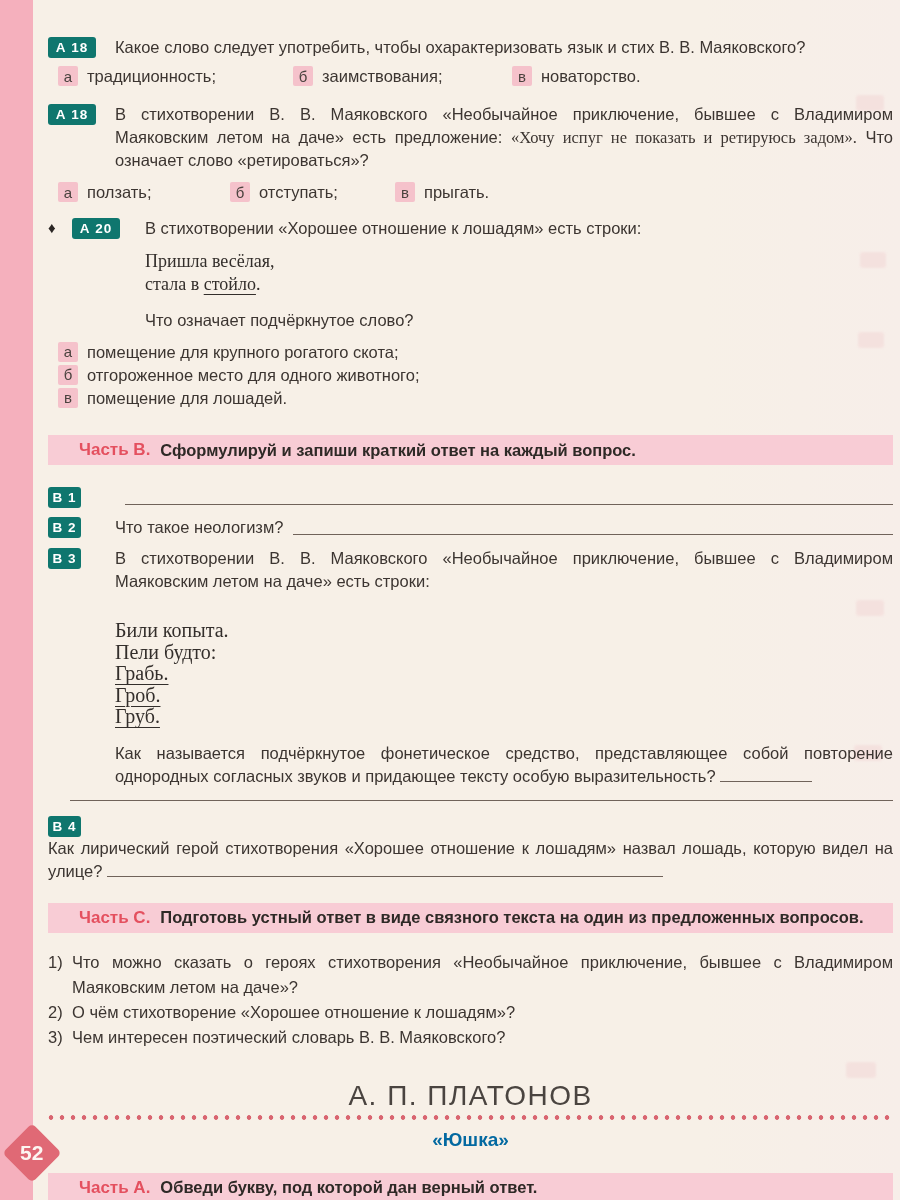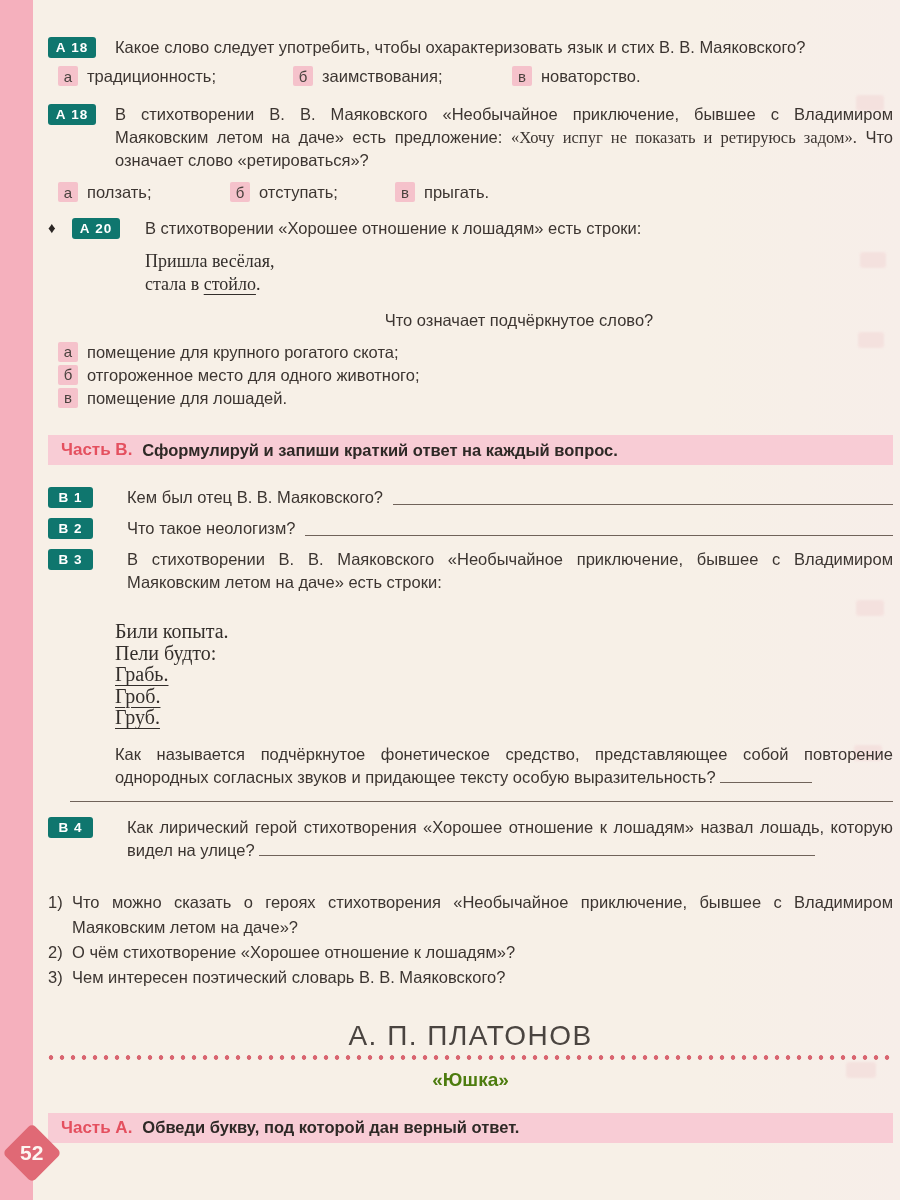--- a/index.html
+++ b/index.html
@@ -26,21 +26,21 @@
   .content {
     position: absolute; left: 48px; top: 0; width: 845px; padding-top: 36px;
   }
   .row { display: flex; align-items: flex-start; }
   .qbadge {
     flex: 0 0 auto; width: 48px; height: 21px; margin-right: 19px; margin-top: 1px;
     background: #0f766e; color: #fff; font-weight: bold; font-size: 13.5px;
     display: flex; align-items: center; justify-content: center;
     border-radius: 3px; letter-spacing: 1px;
   }
-  .bbadge { width: 45px; margin-right: 34px; }
+  .bbadge { width: 33px; margin-right: 34px; }
   .marker { flex: 0 0 auto; width: 16px; margin-top: 2px; margin-right: 8px;
             font-size: 15px; color: #2b2624; }
   .with-marker .qbadge { margin-right: 25px; }
   .qtext { flex: 1 1 auto; font-size: 16.5px; line-height: 23px; text-align: justify; }
   .nowrap { white-space: nowrap; }
   .serif { font-family: "Liberation Serif", serif; }
   .poem {
     margin-left: 97px; font-family: "Liberation Serif", serif;
     font-size: 18px; line-height: 23px; color: #332e2b;
   }
@@ -52,21 +52,21 @@
   .opt { display: flex; align-items: flex-start; }
   .opt-letter {
     flex: 0 0 auto; width: 20px; height: 20px; margin-right: 9px; margin-top: 1px;
     background: #f5c2cb; color: #4a423e; font-size: 15px;
     display: flex; align-items: center; justify-content: center; border-radius: 2px;
   }
   .opts-stack { padding-left: 10px; margin: 9px 0 26px 0; }
   .opts-stack .opt { margin-bottom: 1px; font-size: 16.5px; line-height: 22px; }
   .banner {
     background: #f8ccd5; height: 30px; display: flex; align-items: center;
-    padding-left: 13px; margin-bottom: 21px; font-size: 16.5px;
+    padding-left: 31px; margin-bottom: 21px; font-size: 16.5px;
   }
   .banner .part { color: #e4505f; font-weight: bold; margin-right: 10px; font-size: 17px; }
   .banner .instr { font-weight: bold; color: #2e2926; }
   .fill-line { flex: 1 1 auto; border-bottom: 1.6px solid #70635a;
                height: 19px; margin-left: 10px; }
   .short-fill { display: inline-block; width: 92px; border-bottom: 1.6px solid #70635a;
                 height: 14px; }
   .long-fill { display: inline-block; width: 556px; border-bottom: 1.6px solid #70635a;
                height: 14px; }
   .hr-full { border-bottom: 1.6px solid #70635a; margin: 12px 0 14px 22px; }
@@ -76,26 +76,26 @@
   .clist .ctext { flex: 1 1 auto; text-align: justify; }
   .author-head {
     text-align: center; font-size: 28px; letter-spacing: 1.5px; color: #4a4440;
     margin-top: 30px; margin-bottom: 2px;
   }
   .dotted-rule {
     height: 7px; margin: 2px 0 8px 0;
     background-image: radial-gradient(circle at 3px 3.5px, #d96570 2px, rgba(0,0,0,0) 2.6px);
     background-size: 11px 7px; background-repeat: repeat-x;
   }
-  .work-head { text-align: center; font-size: 19px; font-weight: bold; color: #4d7c0f;
+  .work-head { text-align: center; font-size: 19px; font-weight: bold; color: #0369a1;
                margin-bottom: 22px; }
-  .mb6 { margin-bottom: 6px; } .mb8 { margin-bottom: 8px; } .mb24 { margin-bottom: 28px; }
+  .mb6 { margin-bottom: 6px; } .mb8 { margin-bottom: 8px; } .mb24 { margin-bottom: 20px; flex-direction: column; }
   .poem-a20 { margin-top: 10px; margin-bottom: 13px; }
   .poem-b3 { margin-top: 27px; margin-bottom: 14px; font-size: 20px; line-height: 21.5px; }
-  .q-indent { margin-left: 97px; font-size: 16.5px; line-height: 23px; text-align: center; }
+  .q-indent { margin-left: 97px; font-size: 16.5px; line-height: 23px; }
   .ghost { position: absolute; background: #eba8b2; opacity: 0.18; border-radius: 3px;
            filter: blur(1px); }
 </style>
 </head>
 <body>
 
 <div class="left-band"></div>
 
 <div class="ghost" style="left:856px;top:95px;width:28px;height:16px"></div>
 <div class="ghost" style="left:860px;top:252px;width:26px;height:16px"></div>
@@ -169,21 +169,20 @@
     </div>
   </div>
 
   <div class="banner">
     <span class="part">Часть В.</span>
     <span class="instr">Сформулируй и запиши краткий ответ на каждый вопрос.</span>
   </div>
 
   <div class="row mb8">
     <span class="qbadge bbadge">В 1</span>
-    <span class="qtext nowrap" style="flex:0 0 auto">Кем был отец В. В. Маяковского?</span>
     <span class="fill-line"></span>
   </div>
 
   <div class="row mb8">
     <span class="qbadge bbadge">В 2</span>
     <span class="qtext nowrap" style="flex:0 0 auto">Что такое неологизм?</span>
     <span class="fill-line"></span>
   </div>
 
   <div class="row">
@@ -198,20 +197,24 @@
     <span class="pline u">Груб.</span>
   </div>
   <div style="margin-left:67px" class="qtext"><span>Как называется подчёркнутое фонетическое средство, представляющее собой повторение однородных согласных звуков и придающее тексту особую выразительность?</span> <span class="short-fill"></span></div>
   <div class="hr-full"></div>
 
   <div class="row mb24">
     <span class="qbadge bbadge">В 4</span>
     <div class="qtext"><span>Как лирический герой стихотворения «Хорошее отношение к лошадям» назвал лошадь,</span> <span>которую видел на улице?</span> <span class="long-fill"></span></div>
   </div>
 
+  <div class="banner" style="margin-bottom:17px">
+    <span class="part">Часть С.</span>
+    <span class="instr">Подготовь устный ответ в виде связного текста на один из предложенных вопросов.</span>
+  </div>
 
   <div class="clist">
     <div class="item">
       <span class="num">1)</span>
       <span class="ctext">Что можно сказать о героях стихотворения «Необычайное приключение, бывшее с Владимиром Маяковским летом на даче»?</span>
     </div>
     <div class="item">
       <span class="num">2)</span>
       <span class="ctext">О чём стихотворение «Хорошее отношение к лошадям»?</span>
     </div>

